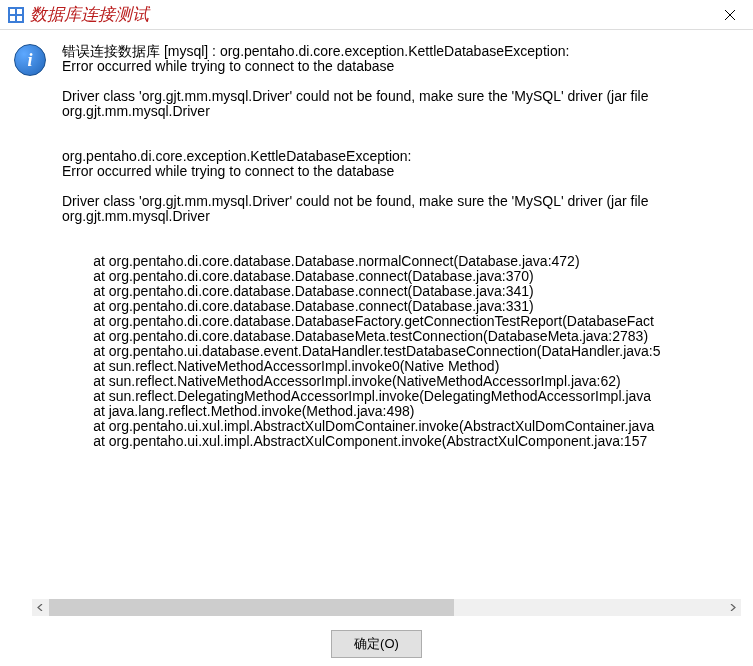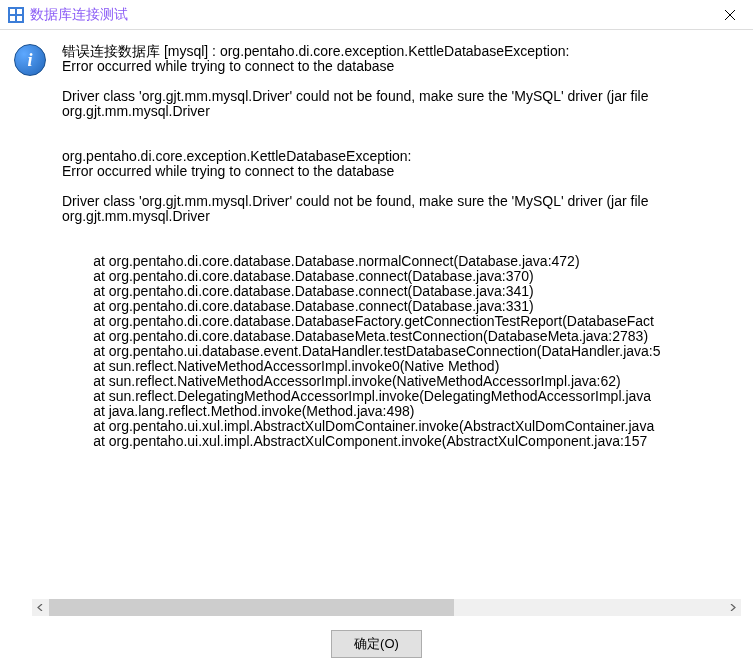--- a/index.html
+++ b/index.html
@@ -32,22 +32,23 @@
       align-items: center;
       justify-content: center;
       margin-right: 6px;
     }
     .titlebar-icon svg {
       width: 12px;
       height: 12px;
     }
     .titlebar-title {
       flex: 1;
-      font-size: 14px;
-      color: #8b5cf6;
+      font-size: 17px;
+      color: #b91c1c;
+      font-style: italic;
     }
     .titlebar-close {
       width: 30px;
       height: 30px;
       display: flex;
       align-items: center;
       justify-content: center;
       cursor: pointer;
       font-size: 14px;
       color: #000;

